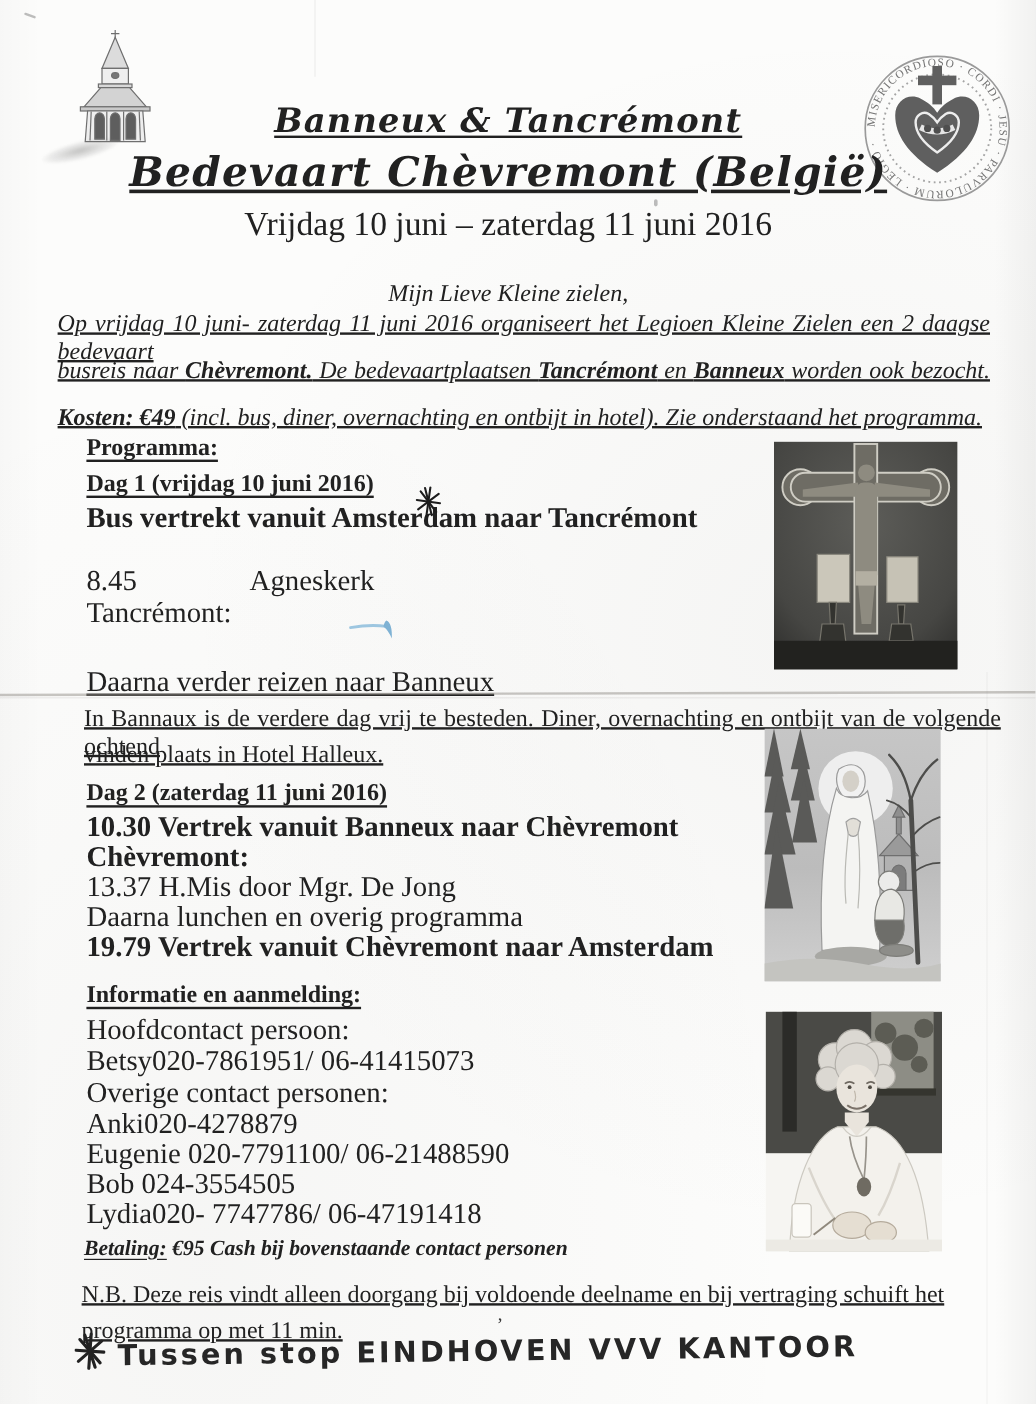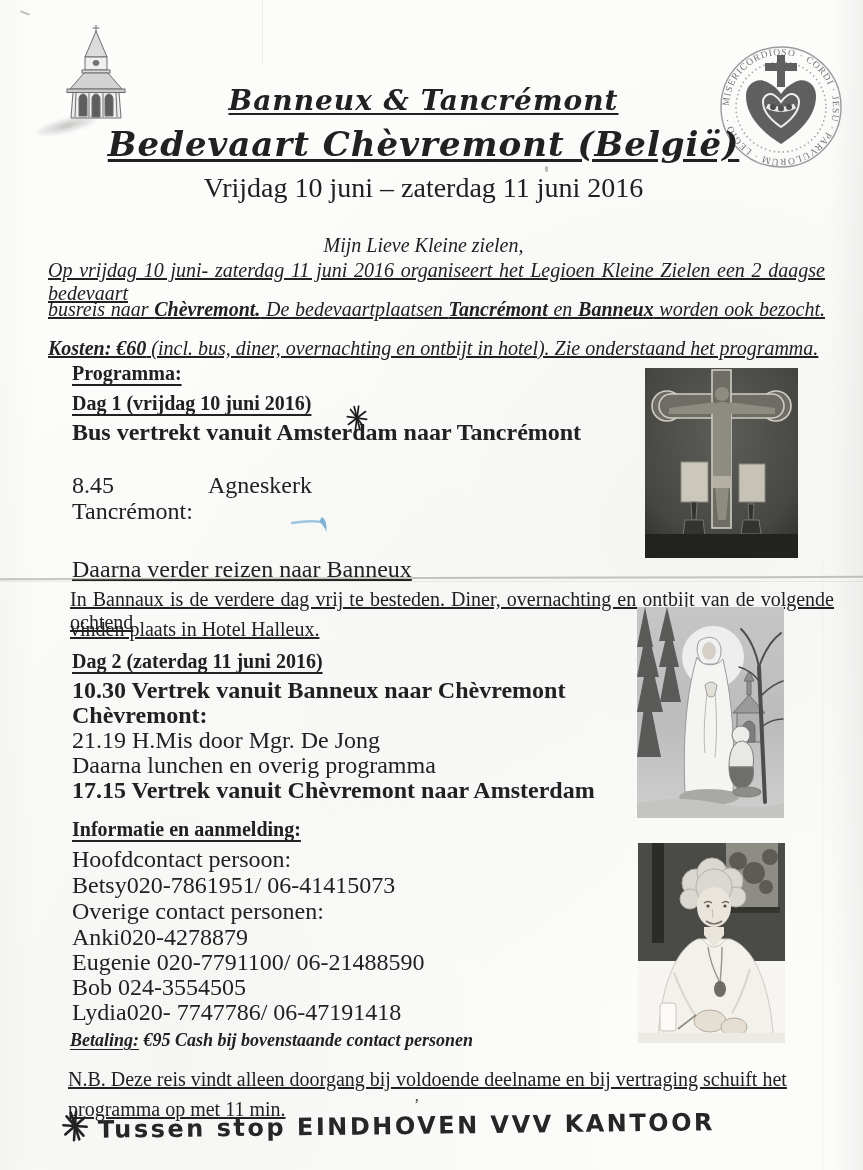--- a/index.html
+++ b/index.html
@@ -88,21 +88,21 @@
       <circle cx="79" cy="67" r="3" fill="#4e4e4e"></circle>
   </svg>
 
   <div class="abs center-band title-script u" style="top:84px;font-size:28px;">Banneux &amp; Tancrémont</div>
   <div class="abs center-band title-script u" style="top:124px;font-size:34px;">Bedevaart Chèvremont (België)</div>
   <div class="abs center-band" style="top:172px;font-size:28px;">Vrijdag 10 juni – zaterdag 11 juni 2016</div>
 
   <div class="abs center-band it" style="top:234px;font-size:20px;">Mijn Lieve Kleine zielen,</div>
   <div class="abs it wrap-txt justify-line" style="left:48px;top:259px;width:777px;"><span>Op vrijdag 10 juni- zaterdag 11 juni 2016 organiseert het Legioen Kleine Zielen een 2 daagse bedevaart</span></div>
   <div class="abs it wrap-txt justify-line" style="left:48px;top:298px;width:777px;"><span>busreis naar </span><span class="rb">Chèvremont.</span><span> De bedevaartplaatsen </span><span class="rb">Tancrémont</span><span> en </span><span class="rb">Banneux</span><span> worden ook bezocht.</span></div>
-  <div class="abs it wrap-txt" style="left:48px;top:337px;width:777px;"><span class="rb">Kosten: €60</span><span> (incl. bus, diner, overnachting en ontbijt in hotel). Zie onderstaand het programma.</span></div>
+  <div class="abs it wrap-txt" style="left:48px;top:337px;width:777px;"><span class="rb">Kosten: €49</span><span> (incl. bus, diner, overnachting en ontbijt in hotel). Zie onderstaand het programma.</span></div>
 
   <div class="abs heading" style="left:72px;top:362px;">Programma:</div>
   <div class="abs heading" style="left:72px;top:392px;">Dag 1 (vrijdag 10 juni 2016)</div>
   <div class="abs body-txt b" style="left:72px;top:419px;">Bus vertrekt vanuit Amsterdam naar Tancrémont</div>
   <svg class="abs" style="left:346px;top:405px;transform:rotate(8deg);" width="22" height="26" viewBox="0 0 20 24">
     <g stroke="#1d1d1d" stroke-width="1.6" stroke-linecap="round">
       <line x1="10" y1="1" x2="10" y2="23"></line>
         <line x1="3" y1="5" x2="17" y2="19"></line>
       <line x1="17" y1="5" x2="3" y2="19"></line>
         <line x1="1" y1="12" x2="19" y2="12"></line>
@@ -122,23 +122,23 @@
   <div class="abs body-txt" style="left:72px;top:556px;text-decoration:underline;">Daarna verder reizen naar Banneux</div>
   <div class="abs crease" style="left:0;top:577px;width:863px;height:2px;transform:rotate(-0.15deg);"></div>
   <div class="abs crease" style="left:0;top:581px;width:863px;height:1px;opacity:.3;"></div>
 
   <div class="abs wrap-txt justify-line" style="left:70px;top:588px;width:764px;">In Bannaux is de verdere dag vrij te besteden. Diner, overnachting en ontbijt van de volgende ochtend</div>
   <div class="abs wrap-txt" style="left:70px;top:618px;width:764px;">vinden plaats in Hotel Halleux.</div>
 
   <div class="abs heading" style="left:72px;top:650px;">Dag 2 (zaterdag 11 juni 2016)</div>
   <div class="abs body-txt b" style="left:72px;top:677px;">10.30 Vertrek vanuit Banneux naar Chèvremont</div>
   <div class="abs body-txt b" style="left:72px;top:702px;">Chèvremont:</div>
-  <div class="abs body-txt" style="left:72px;top:727px;">21.19 H.Mis door Mgr. De Jong</div>
+  <div class="abs body-txt" style="left:72px;top:727px;">13.37 H.Mis door Mgr. De Jong</div>
   <div class="abs body-txt" style="left:72px;top:752px;">Daarna lunchen en overig programma</div>
-  <div class="abs body-txt b" style="left:72px;top:777px;">17.15 Vertrek vanuit Chèvremont naar Amsterdam</div>
+  <div class="abs body-txt b" style="left:72px;top:777px;">19.79 Vertrek vanuit Chèvremont naar Amsterdam</div>
 
   <div class="abs heading" style="left:72px;top:818px;">Informatie en aanmelding:</div>
   <div class="abs body-txt" style="left:72px;top:846px;">Hoofdcontact persoon:</div>
   <div class="abs body-txt" style="left:72px;top:872px;"><span class="name-col">Betsy</span><span>020-7861951/ 06-41415073</span></div>
   <div class="abs body-txt" style="left:72px;top:898px;">Overige contact personen:</div>
   <div class="abs body-txt" style="left:72px;top:924px;"><span class="name-col">Anki</span><span>020-4278879</span></div>
   <div class="abs body-txt" style="left:72px;top:949px;"><span class="name-col">Eugenie</span><span style="margin-left:6px;">020-7791100/ 06-21488590</span></div>
   <div class="abs body-txt" style="left:72px;top:974px;"><span class="name-col">Bob</span><span>024-3554505</span></div>
   <div class="abs body-txt" style="left:72px;top:999px;"><span class="name-col">Lydia</span><span>020- 7747786/ 06-47191418</span></div>
 

